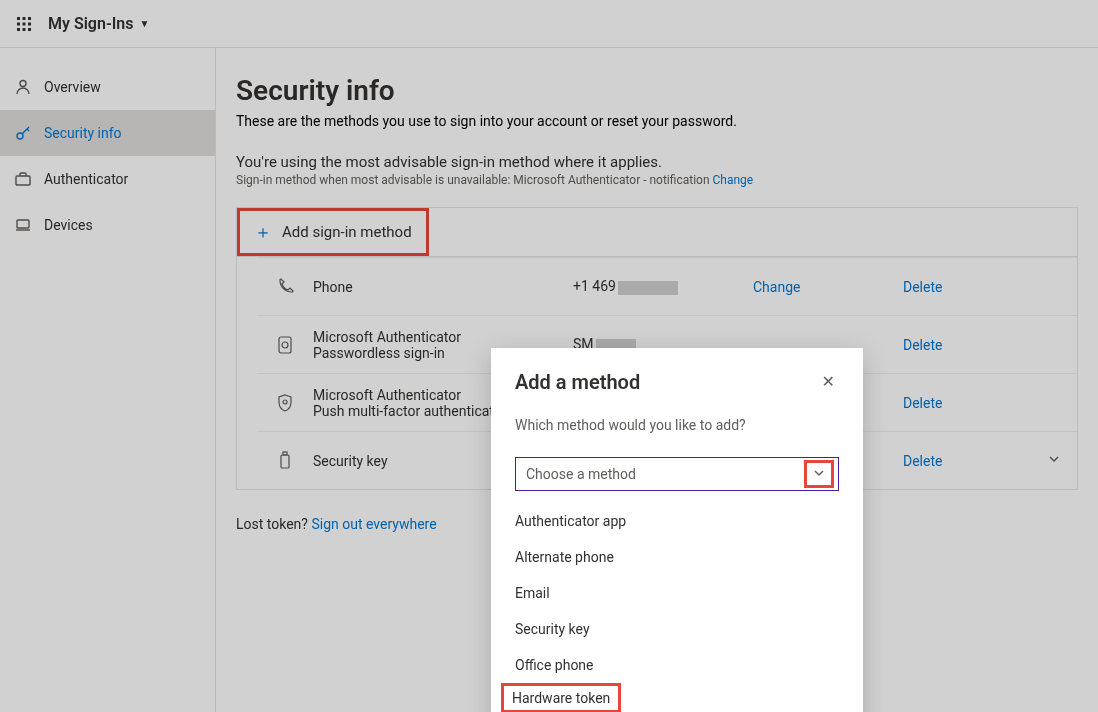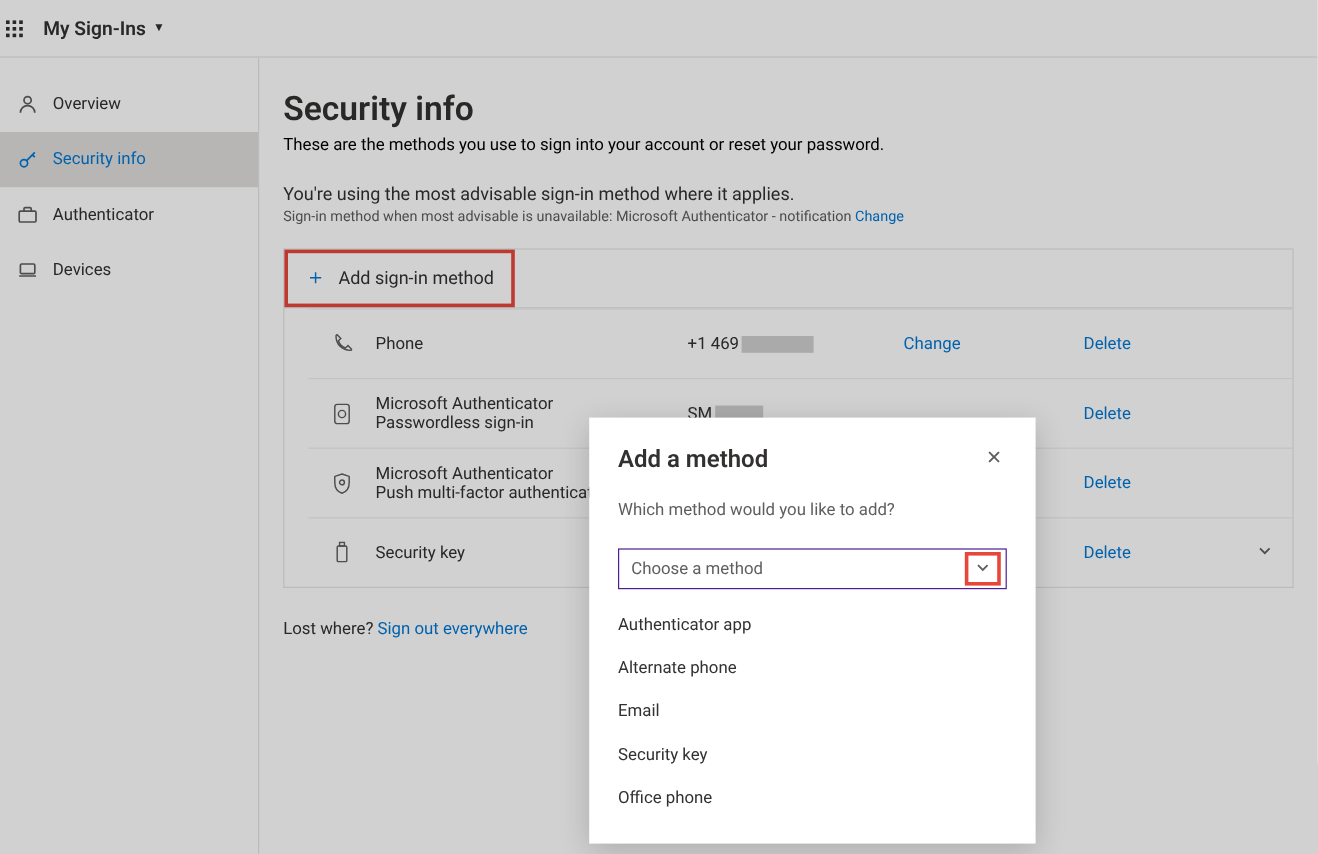--- a/index.html
+++ b/index.html
@@ -12,21 +12,21 @@
     height: 712px;
     overflow: hidden;
     position: relative;
   }
 
   
   .header {
     height: 48px;
     display: flex;
     align-items: center;
-    padding: 0 2px;
+    padding: 0 14px;
     border-bottom: 1px solid #e5e5e5;
     gap: 14px;
     text-align: center;
   }
   .app-launcher {
     width: 20px; height: 20px;
     display:flex; align-items:center; justify-content:center;
     cursor: pointer;
   }
   .app-title {
@@ -343,21 +343,21 @@
         <div class="method-chevron">
           <svg width="14" height="14" viewBox="0 0 14 14" stroke="#605e5c" fill="none" stroke-width="1.5">
               <path d="M3 5l4 4 4-4"></path>
             </svg>
         </div>
       </div>
 
     </div>
 
     <div class="lost-device">
-      <span>Lost where? </span><a>Sign out everywhere</a>
+      <span>Lost token? </span><a>Sign out everywhere</a>
     </div>
   </div>
 </div>
 
 <div class="dim-overlay"></div>
 
 <div class="dialog">
   <div class="dialog-header">
     <div class="dialog-title">Add a method</div>
     <div class="close-icon">✕</div>
@@ -372,14 +372,15 @@
         </svg>
     </span>
   </div>
 
   <div class="options">
     <div class="option">Authenticator app</div>
     <div class="option">Alternate phone</div>
     <div class="option">Email</div>
     <div class="option">Security key</div>
     <div class="option">Office phone</div>
+    <div class="option highlighted">Hardware token</div>
   </div>
 </div>
 
 </body></html>

